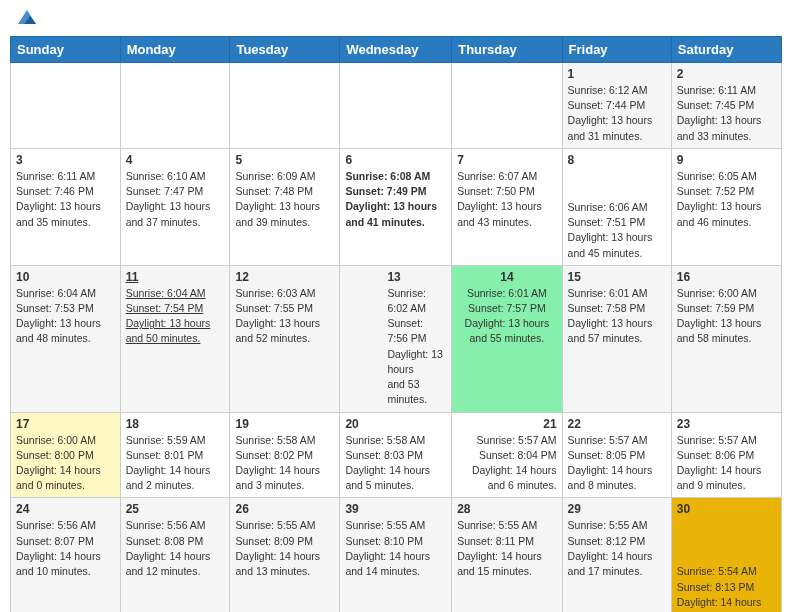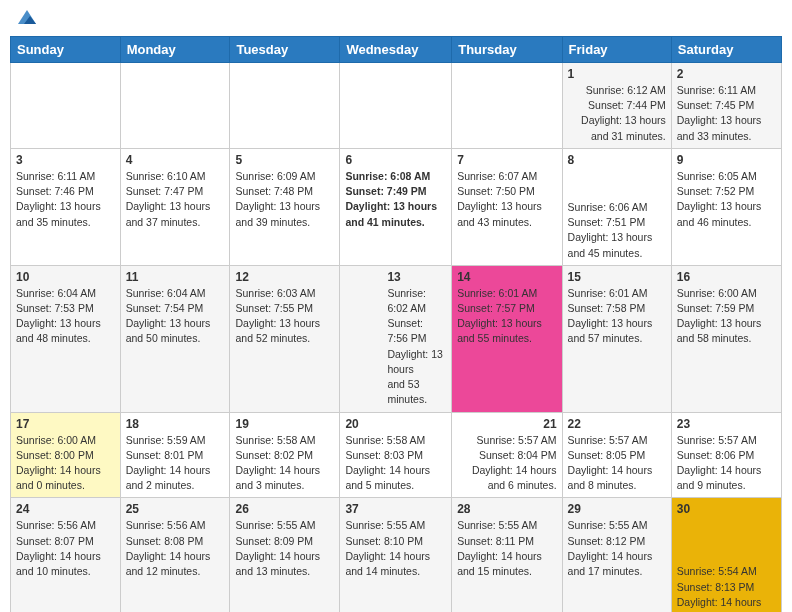--- a/index.html
+++ b/index.html
@@ -131,21 +131,21 @@
   </thead>
   <tbody id="calendar-body">
   <tr>
         <td class="empty-cell"></td>
         <td class="empty-cell"></td>
         <td class="empty-cell"></td>
         <td class="empty-cell"></td>
         <td class="empty-cell"></td>
         <td style="background: rgb(245, 245, 245);">
           <span class="day-num">1</span>
-          <div class="day-info" style="white-space: pre-line; text-align: right;">Sunrise: 6:12 AM
+          <div class="day-info" style="white-space: pre-line;">Sunrise: 6:12 AM
 Sunset: 7:44 PM
 Daylight: 13 hours
 and 31 minutes.</div>
         </td>
         <td style="background: rgb(245, 245, 245);">
           <span class="day-num">2</span>
           <div class="day-info" style="white-space: pre-line;">Sunrise: 6:11 AM
 Sunset: 7:45 PM
 Daylight: 13 hours
 and 33 minutes.</div>
@@ -203,42 +203,42 @@
         </td>
       </tr>
       <tr>
         <td style="background: rgb(245, 245, 245);">
           <span class="day-num">10</span>
           <div class="day-info" style="white-space: pre-line;">Sunrise: 6:04 AM
 Sunset: 7:53 PM
 Daylight: 13 hours
 and 48 minutes.</div>
         </td>
-        <td style="background: rgb(245, 245, 245);">
+        <td style="background: rgb(245, 245, 245); text-decoration: underline;">
           <span class="day-num">11</span>
           <div class="day-info" style="white-space: pre-line;">Sunrise: 6:04 AM
 Sunset: 7:54 PM
 Daylight: 13 hours
 and 50 minutes.</div>
         </td>
         <td style="background: rgb(245, 245, 245);">
           <span class="day-num">12</span>
           <div class="day-info" style="white-space: pre-line;">Sunrise: 6:03 AM
 Sunset: 7:55 PM
 Daylight: 13 hours
 and 52 minutes.</div>
         </td>
         <td style="background: rgb(245, 245, 245); padding-left: 47px;">
           <span class="day-num">13</span>
           <div class="day-info" style="white-space: pre-line;">Sunrise: 6:02 AM
 Sunset: 7:56 PM
 Daylight: 13 hours
 and 53 minutes.</div>
         </td>
-        <td style="background: #ec4899;">
+        <td style="background: #86efac; text-align: center;">
           <span class="day-num">14</span>
           <div class="day-info" style="white-space: pre-line;">Sunrise: 6:01 AM
 Sunset: 7:57 PM
 Daylight: 13 hours
 and 55 minutes.</div>
         </td>
         <td style="background: rgb(245, 245, 245);">
           <span class="day-num">15</span>
           <div class="day-info" style="white-space: pre-line;">Sunrise: 6:01 AM
 Sunset: 7:58 PM
@@ -320,21 +320,21 @@
 and 12 minutes.</div>
         </td>
         <td style="background: rgb(245, 245, 245); margin-left: 28px;">
           <span class="day-num">26</span>
           <div class="day-info" style="white-space: pre-line;">Sunrise: 5:55 AM
 Sunset: 8:09 PM
 Daylight: 14 hours
 and 13 minutes.</div>
         </td>
         <td style="background: rgb(245, 245, 245);">
-          <span class="day-num">37</span>
+          <span class="day-num">39</span>
           <div class="day-info" style="white-space: pre-line;">Sunrise: 5:55 AM
 Sunset: 8:10 PM
 Daylight: 14 hours
 and 14 minutes.</div>
         </td>
         <td style="background: rgb(245, 245, 245);">
           <span class="day-num">28</span>
           <div class="day-info" style="white-space: pre-line;">Sunrise: 5:55 AM
 Sunset: 8:11 PM
 Daylight: 14 hours

